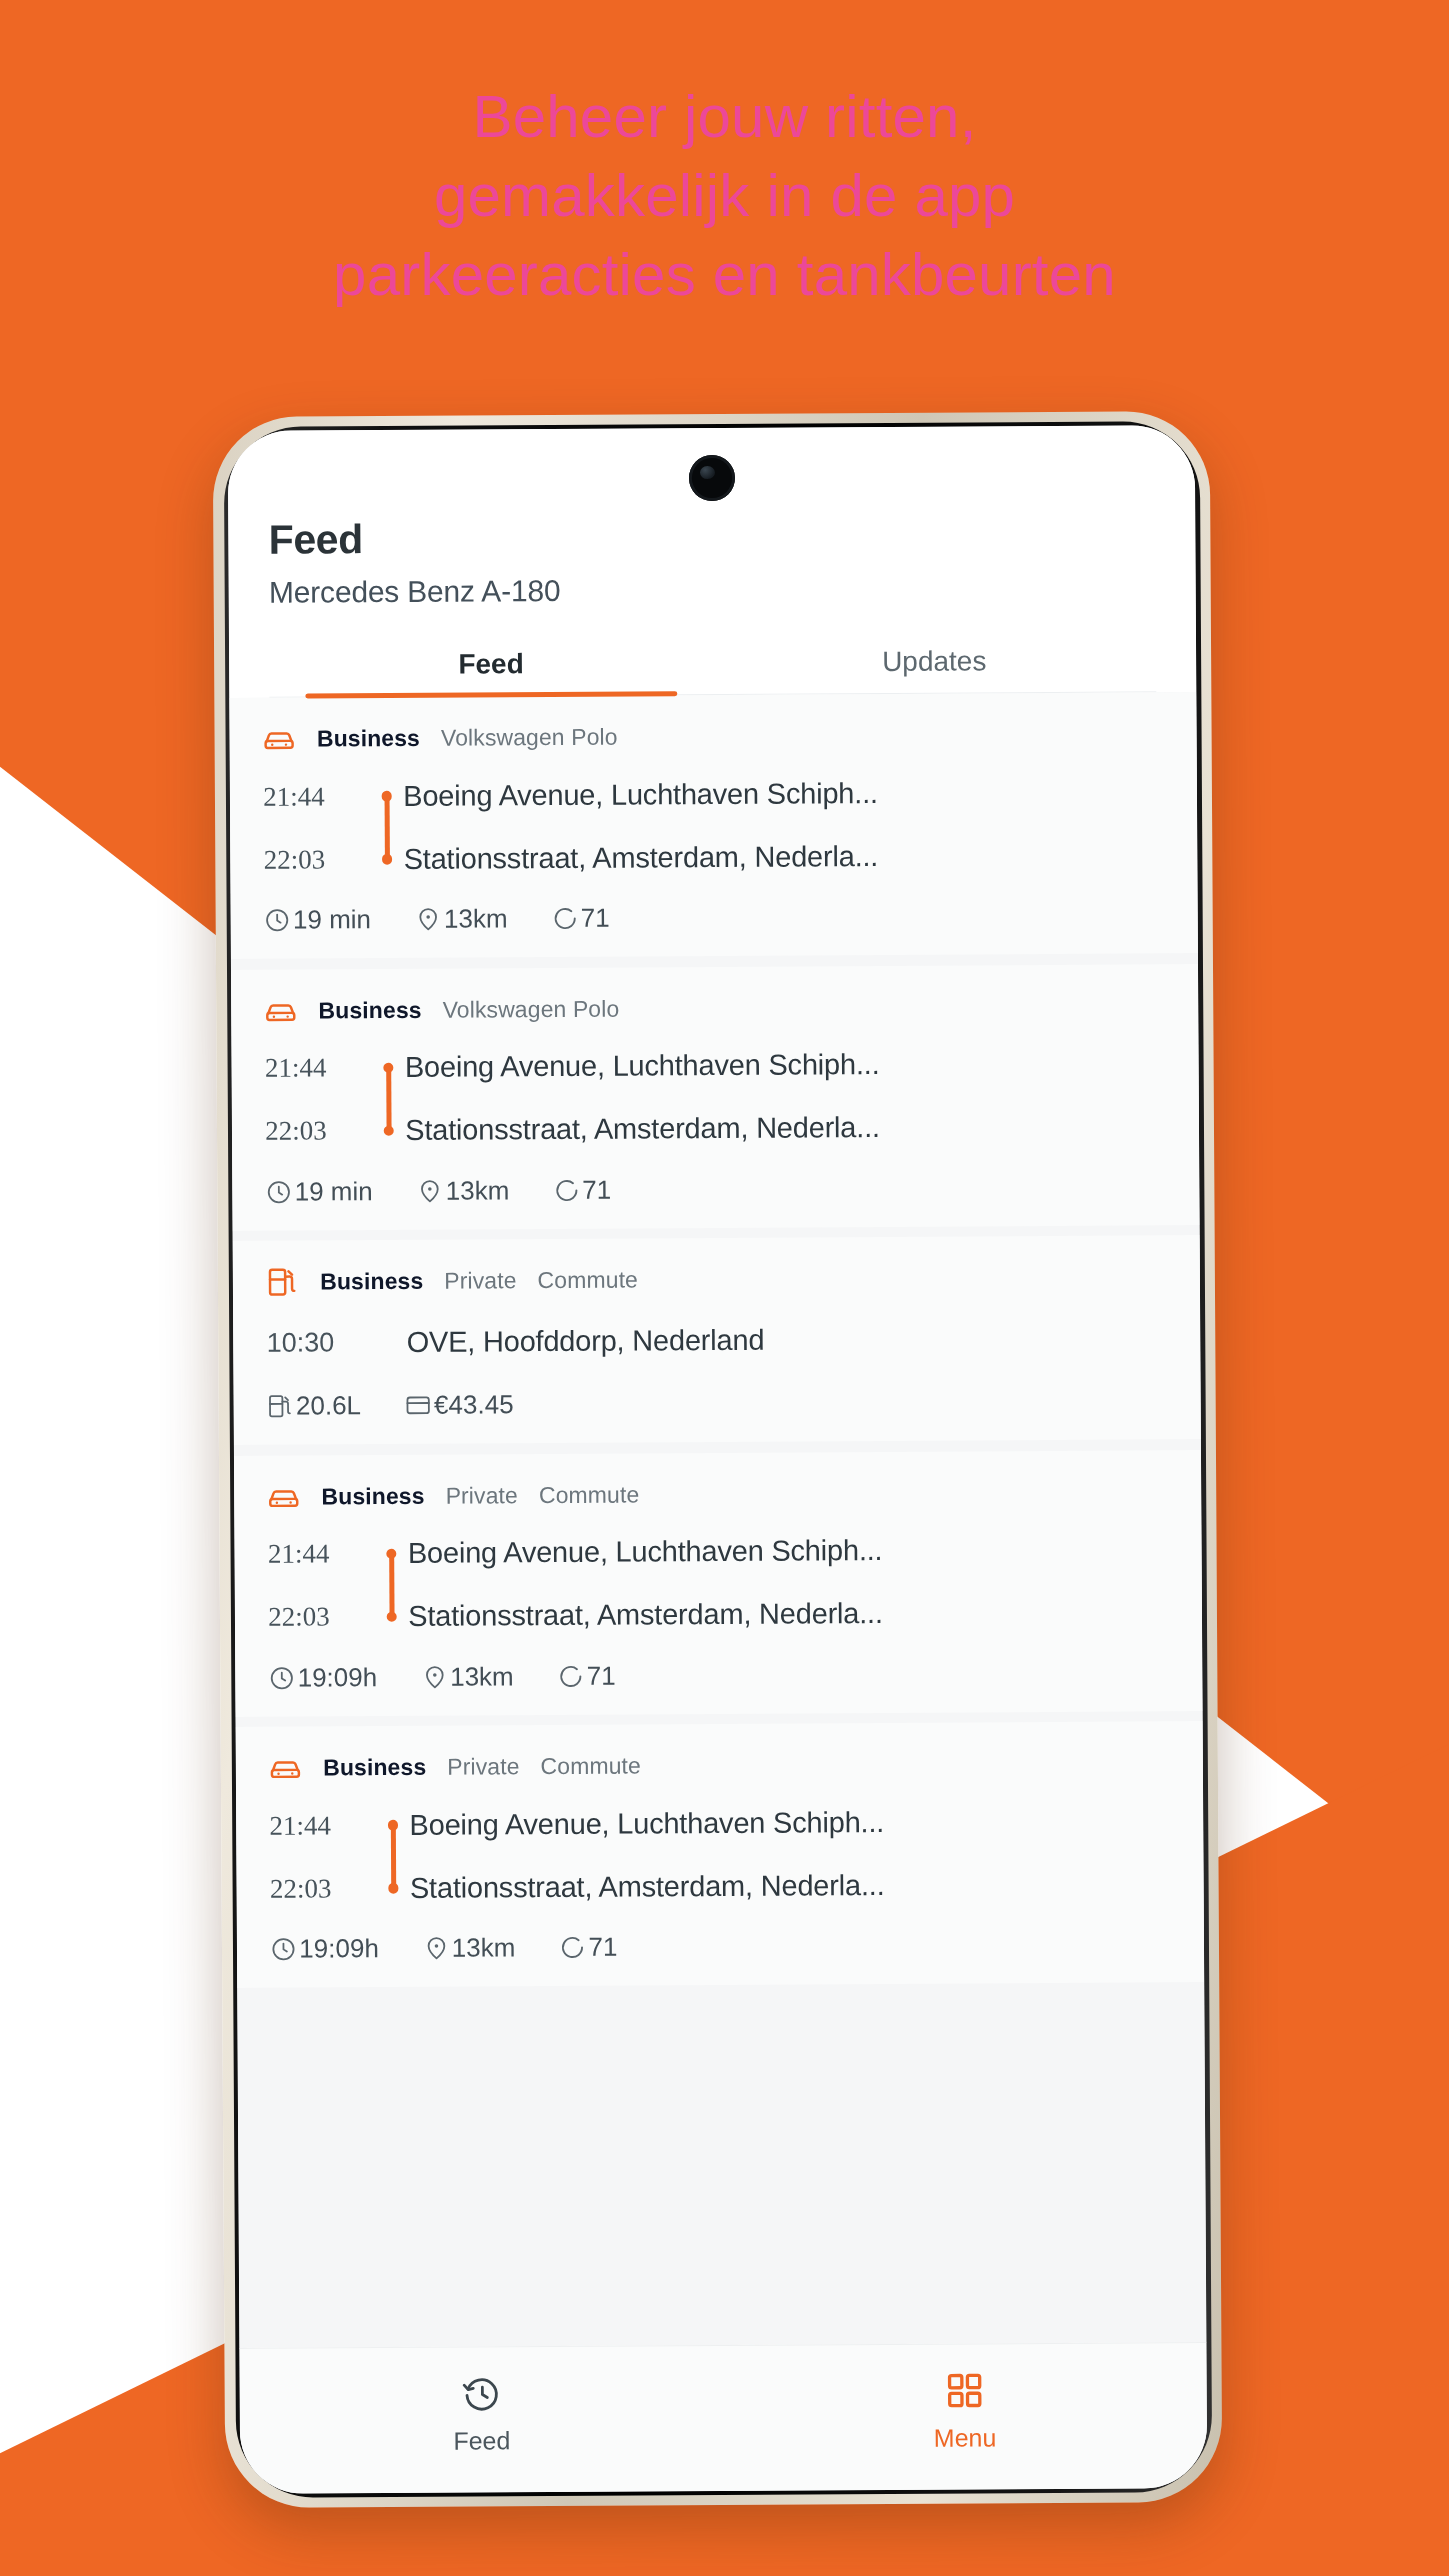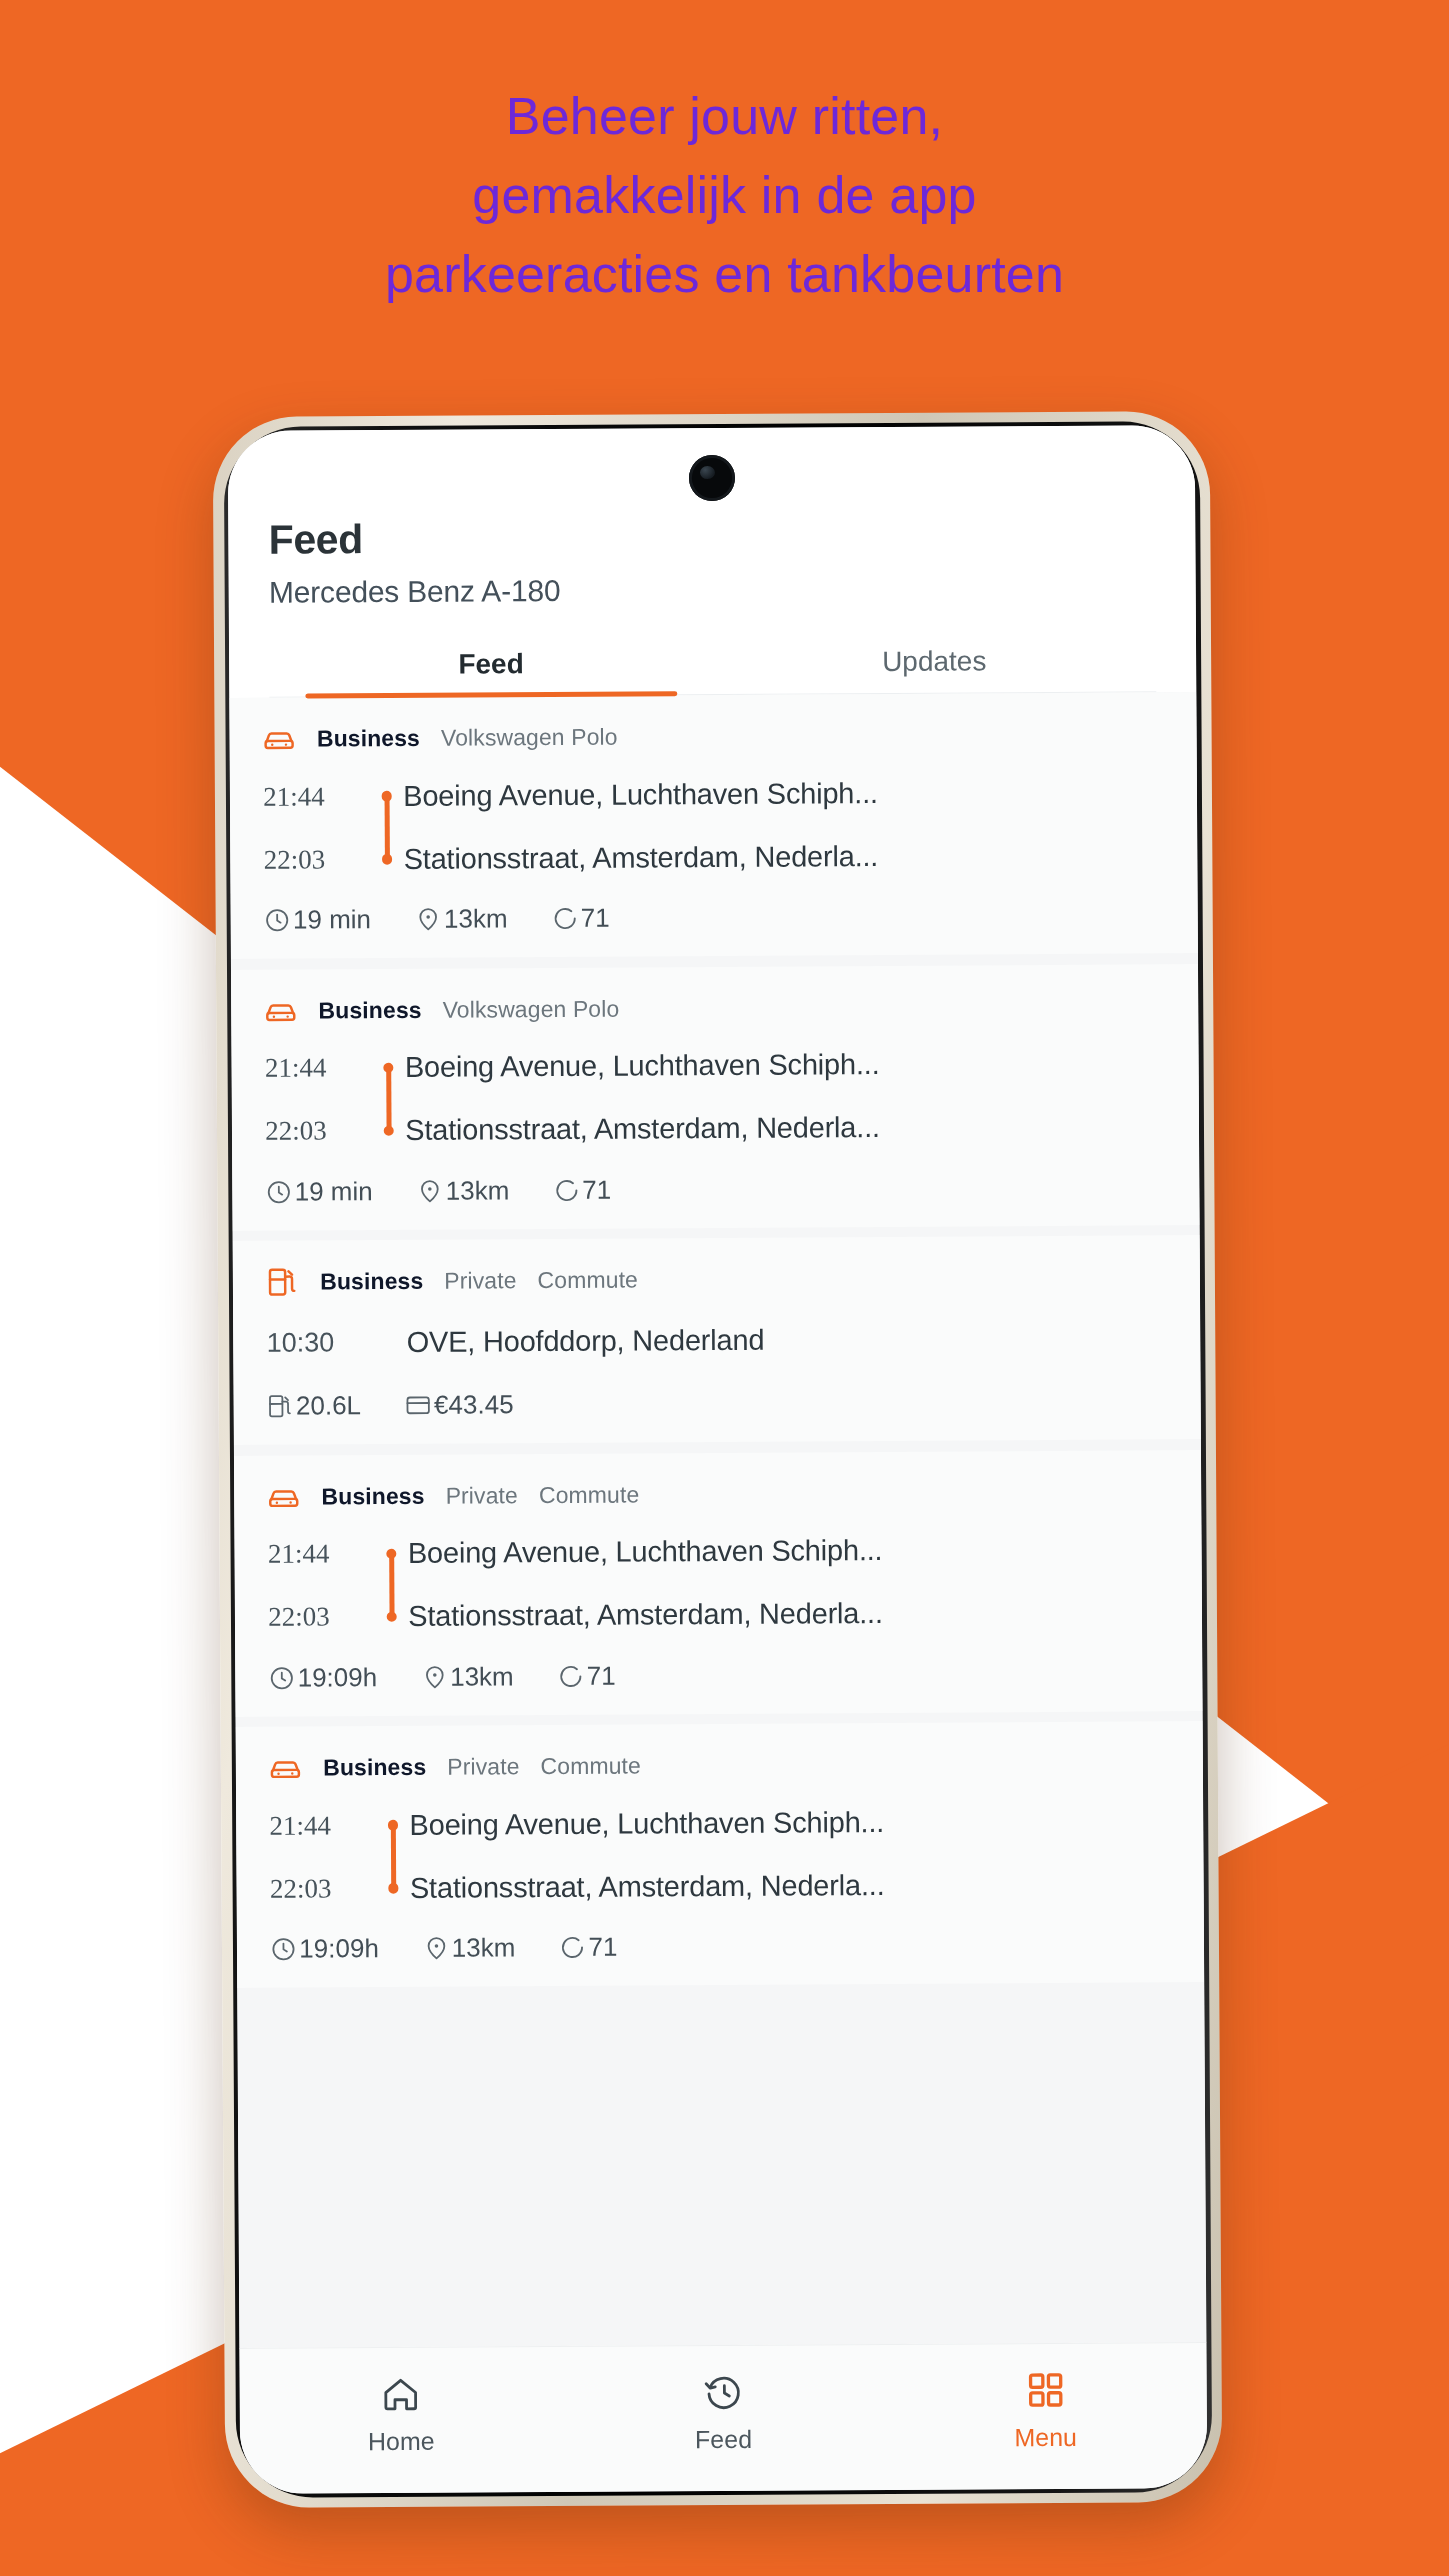--- a/index.html
+++ b/index.html
@@ -13,22 +13,22 @@
 
   
   #bg { position: absolute; inset: 0; z-index: 0; }
 
   
   .headline {
     position: absolute;
     top: 77px; left: 0; width: 1449px;
     z-index: 3;
     text-align: center;
-    color: #6d28d9;
-    font-size: 52px;
+    color: #ec4899;
+    font-size: 60px;
     line-height: 79px;
     font-weight: 400;
     letter-spacing: 0.2px;
     padding: 0 115px;
   }
   .headline .hl-line { display: block; white-space: nowrap; }
 
   
   .phone {
     position: absolute;
@@ -516,26 +516,20 @@
             <span class="stat-val">71</span>
           </span>
         </div>
       </div>
 
     </div>
 
     <div class="bottom-nav">
       <div class="nav-item">
         <svg width="42" height="42" viewBox="0 0 24 24" fill="none" stroke="#3c474e" stroke-width="1.6" stroke-linecap="round" stroke-linejoin="round">
-          <path d="M3.5 11.2 12 4.2l8.5 7v8.4a.9.9 0 0 1-.9.9h-4.3v-5.2h-6.6V20.5H4.4a.9.9 0 0 1-.9-.9z"></path>
-        </svg>
-        <span class="nav-label">Home</span>
-      </div>
-      <div class="nav-item">
-        <svg width="42" height="42" viewBox="0 0 24 24" fill="none" stroke="#3c474e" stroke-width="1.6" stroke-linecap="round" stroke-linejoin="round">
           <path d="M4.2 9.4A8.4 8.4 0 1 1 3.6 13"></path>
           <path d="M2 7.2l2.4 2.6 2.8-.7"></path>
           <path d="M12.4 8.4v4.2l2.8 1.7"></path>
         </svg>
         <span class="nav-label">Feed</span>
       </div>
       <div class="nav-item active">
         <svg width="42" height="42" viewBox="0 0 24 24" fill="none" stroke="#ee6724" stroke-width="1.9" stroke-linejoin="round">
           <rect x="3.4" y="3.4" width="7" height="7" rx="1.1"></rect>
           <rect x="13.6" y="3.4" width="7" height="7" rx="1.1"></rect>

